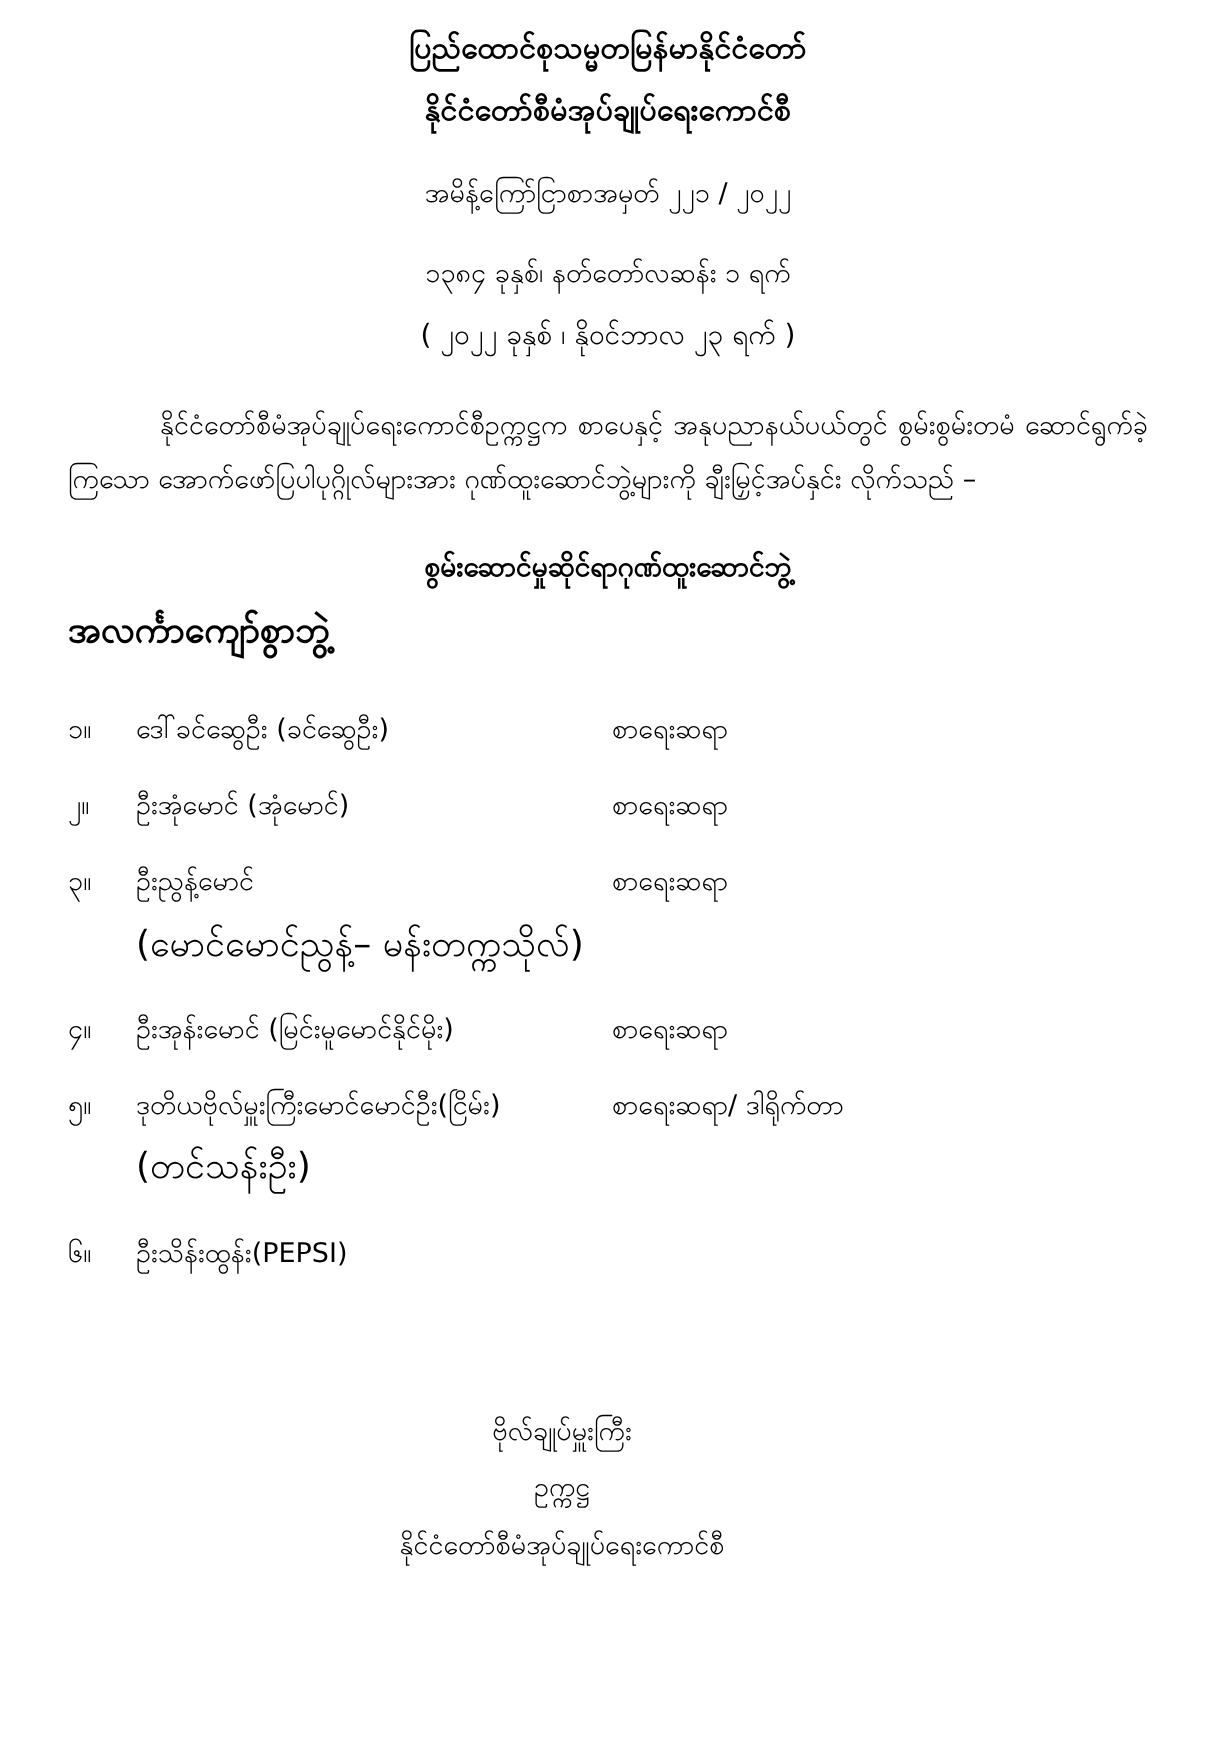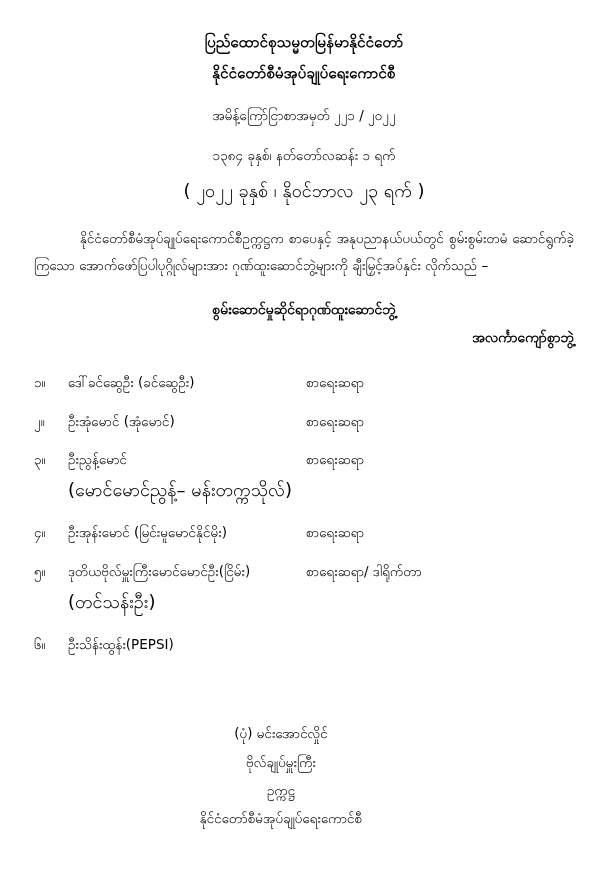--- a/index.html
+++ b/index.html
@@ -12,21 +12,21 @@
     height: 874px;
     font-family: "DejaVu Sans", "Liberation Sans", sans-serif;
     color: #000000;
     position: relative;
     overflow: hidden;
   }
   .page {
     width: 608px;
     height: 874px;
     box-sizing: border-box;
-    padding: 28px 34px 0 34px;
+    padding: 10px 34px 0 34px;
     position: relative;
   }
   .center { text-align: center; }
 
   .doc-title {
     font-size: 15px;
     font-weight: bold;
     line-height: 1.9;
     letter-spacing: 0.2px;
   }
@@ -41,44 +41,44 @@
     font-size: 13.5px;
     line-height: 1.85;
     margin-top: 16px;
   }
   .date-line {
     font-size: 13.5px;
     line-height: 1.85;
     margin-top: 15px;
   }
   .date-line2 {
-    font-size: 18px;
+    font-size: 14px;
     line-height: 1.85;
     margin-top: 6px;
   }
   .body-para {
     font-size: 13.5px;
     line-height: 2.0;
     text-align: justify;
     text-justify: inter-word;
     margin-top: 18px;
   }
   .body-para .indent { display: inline-block; width: 46px; }
   .award-head {
     font-size: 14px;
     font-weight: bold;
     line-height: 2.0;
     margin-top: 16px;
     text-align: center;
   }
   .award-head2 {
-    font-size: 14px;
+    font-size: 18px;
     font-weight: bold;
     line-height: 2.0;
-    text-align: right;
+    text-align: left;
     margin-top: 0px;
   }
 
   .list {
     margin-top: 18px;
   }
   .entry {
     display: flex;
     flex-direction: row;
     align-items: flex-start;
@@ -200,19 +200,18 @@
     <div class="entry">
       <div class="entry-num">၆။</div>
       <div class="entry-name">
         <span>ဦးသိန်းထွန်း(PEPSI)</span>
       </div>
     </div>
 
   </div>
 
   <div class="signature">
-    <div class="sig-line sig-name">(ပုံ) မင်းအောင်လှိုင်</div>
     <div class="sig-line">ဗိုလ်ချုပ်မှူးကြီး</div>
     <div class="sig-line">ဥက္ကဋ္ဌ</div>
     <div class="sig-line">နိုင်ငံတော်စီမံအုပ်ချုပ်ရေးကောင်စီ</div>
   </div>
 
 </div>
 
 </body></html>

